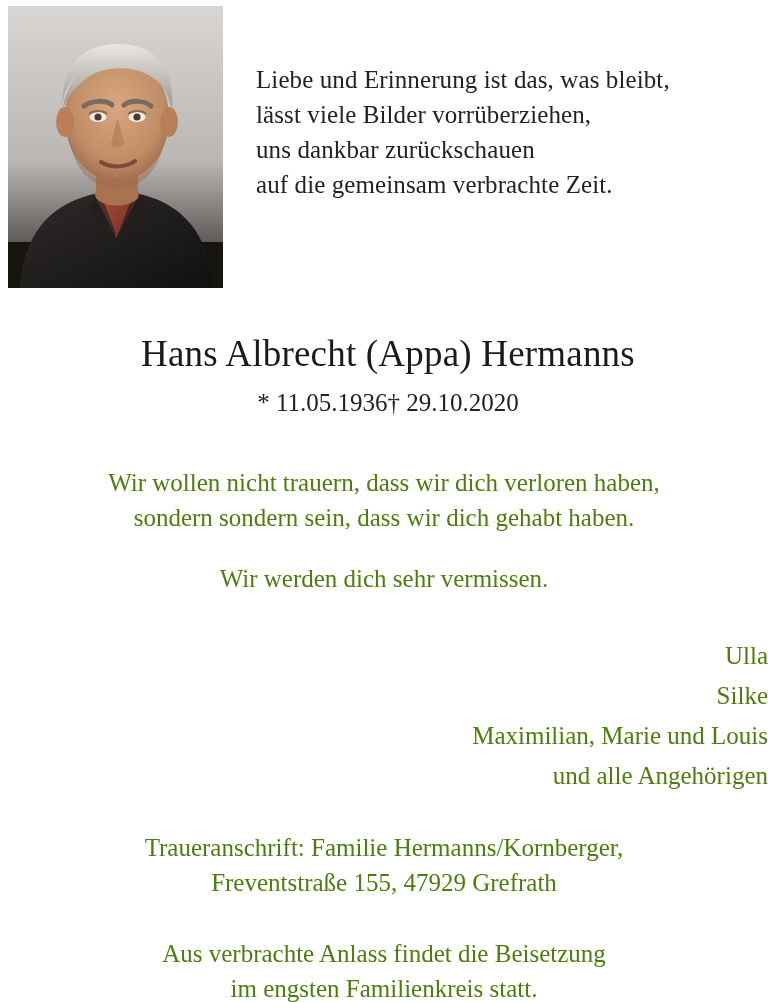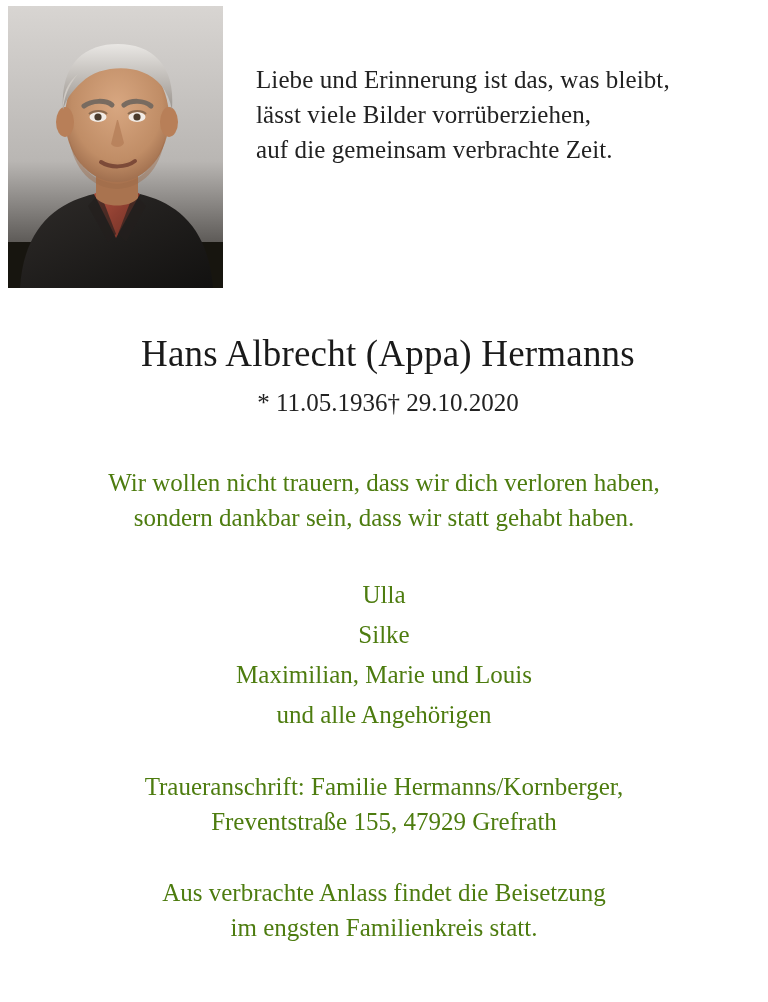--- a/index.html
+++ b/index.html
@@ -101,20 +101,21 @@
   .para div {
     white-space: nowrap;
   }
 
   .survivors {
     margin-top: 40px;
   }
   .survivors div {
     white-space: nowrap;
     line-height: 40px;
+    text-align: right;
   }
 
   .address {
     margin-top: 34px;
   }
   .address div {
     white-space: nowrap;
     line-height: 35px;
   }
 
@@ -194,39 +195,43 @@
 
         <path d="M93 156 C102 162 118 162 127 155" stroke="#7c4a38" stroke-width="4" fill="none" stroke-linecap="round"></path>
 
         <path d="M61 132 C68 158 84 176 109 178 C134 176 150 158 157 132 C152 164 134 182 109 183 C84 182 66 164 61 132 Z" fill="#9c6a49" opacity="0.45"></path>
       </svg>
     </div>
 
     <div class="verse">
       <div>Liebe und Erinnerung ist das, was bleibt,</div>
       <div>lässt viele Bilder vorrüberziehen,</div>
+      <div>uns dankbar zurückschauen</div>
       <div>auf die gemeinsam verbrachte Zeit.</div>
     </div>
   </div>
 
   <div class="name-block">
     <div class="full-name">Hans Albrecht (Appa) Hermanns</div>
     <div class="dates">
       <span>* 11.05.1936</span>
       <span>† 29.10.2020</span>
     </div>
   </div>
 
   <div class="body-text">
 
     <div class="para">
       <div>Wir wollen nicht trauern, dass wir dich verloren haben,</div>
-      <div>sondern dankbar sein, dass wir statt gehabt haben.</div>
-    </div>
-
+      <div>sondern sondern sein, dass wir dich gehabt haben.</div>
+    </div>
+
+    <div class="para tight">
+      <div>Wir werden dich sehr vermissen.</div>
+    </div>
 
     <div class="survivors">
       <div>Ulla</div>
       <div>Silke</div>
       <div>Maximilian, Marie und Louis</div>
       <div>und alle Angehörigen</div>
     </div>
 
     <div class="address">
       <div>Traueranschrift: Familie Hermanns/Kornberger,</div>

